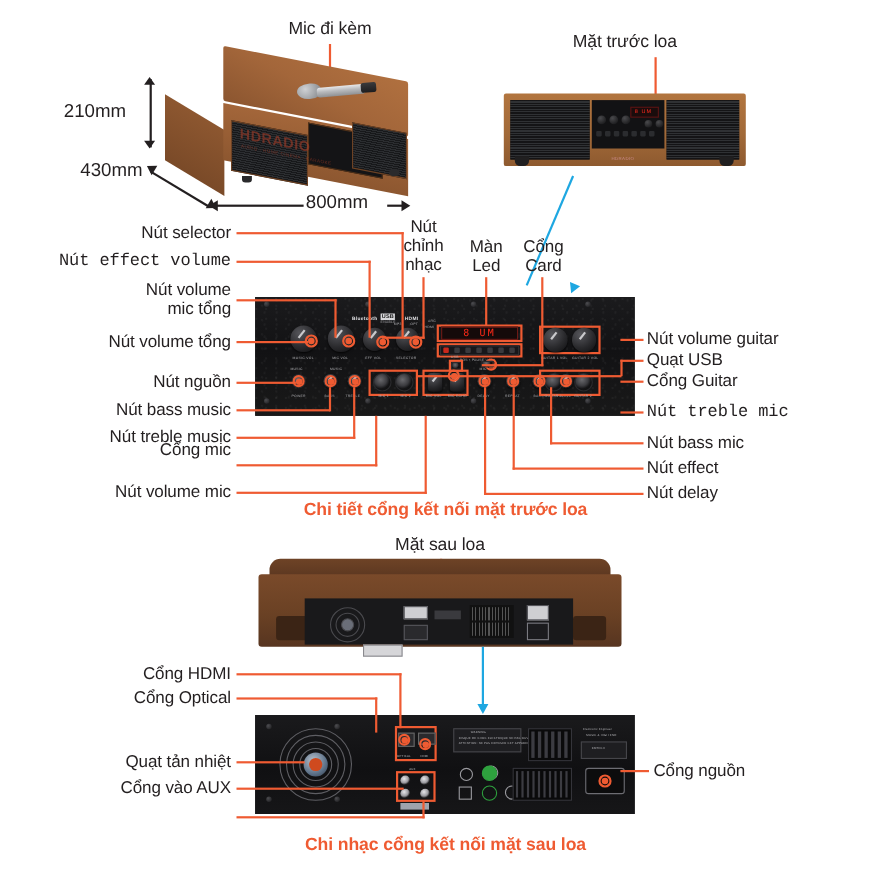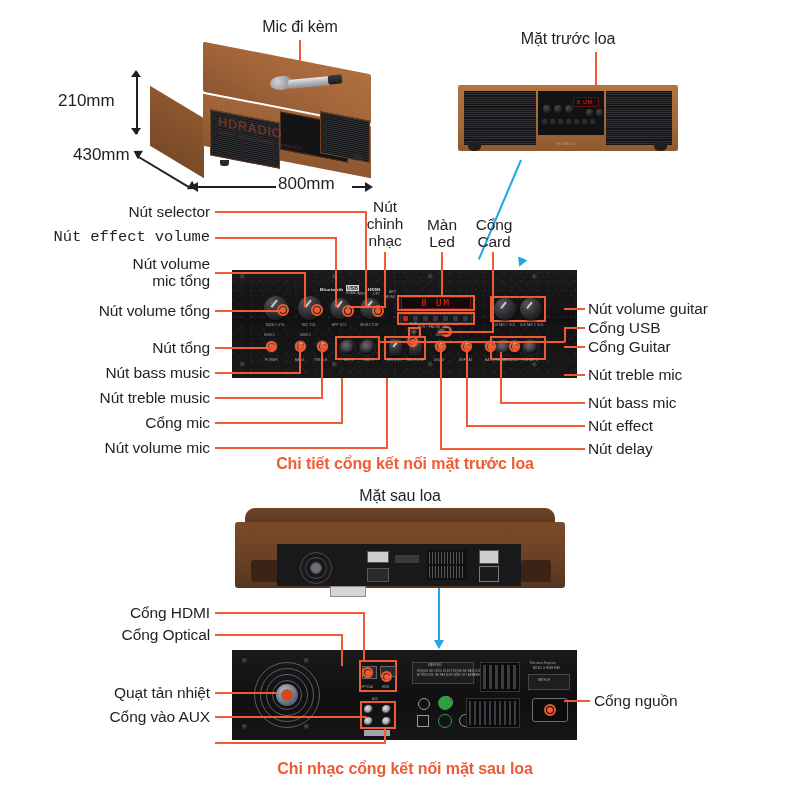--- a/index.html
+++ b/index.html
@@ -380,32 +380,32 @@
   <div class="ln lnv" style="left:335px;top:237px;height:70px;"></div>
 
   <div class="abs lbl r" style="left:35px;top:255px;width:175px;line-height:17px;">Nút volume
 mic tổng</div>
   <div class="ln lnh" style="left:215px;top:272px;width:91px;"></div>
   <div class="ln lnv" style="left:304px;top:272px;height:35px;"></div>
 
   <div class="abs lbl r" style="left:20px;top:302px;width:190px;">Nút volume tổng</div>
   <div class="ln lnh" style="left:215px;top:310px;width:65px;"></div>
 
-  <div class="abs lbl r" style="left:35px;top:339px;width:175px;">Nút tổng</div>
+  <div class="abs lbl r" style="left:35px;top:339px;width:175px;">Nút nguồn</div>
   <div class="ln lnh" style="left:215px;top:347px;width:54px;"></div>
 
   <div class="abs lbl r" style="left:20px;top:364px;width:190px;">Nút bass music</div>
   <div class="ln lnh" style="left:215px;top:372px;width:85px;"></div>
   <div class="ln lnv" style="left:299px;top:352px;height:22px;"></div>
 
   <div class="abs lbl r" style="left:20px;top:389px;width:190px;">Nút treble music</div>
   <div class="ln lnh" style="left:215px;top:397px;width:108px;"></div>
   <div class="ln lnv" style="left:321px;top:352px;height:47px;"></div>
 
-  <div class="abs lbl r" style="left:35px;top:414px;width:175px;">Cổng mic</div>
+  <div class="abs lbl r" style="left:35px;top:401px;width:175px;">Cổng mic</div>
   <div class="ln lnh" style="left:215px;top:422px;width:128px;"></div>
   <div class="ln lnv" style="left:341px;top:378px;height:46px;"></div>
 
   <div class="abs lbl r" style="left:20px;top:439px;width:190px;">Nút volume mic</div>
   <div class="ln lnh" style="left:215px;top:447px;width:173px;"></div>
   <div class="ln lnv" style="left:386px;top:378px;height:71px;"></div>
 
   <div class="abs lbl c" style="left:355px;top:198px;width:60px;line-height:17px;">Nút
 chỉnh
 nhạc</div>
@@ -417,29 +417,29 @@
   <div class="ln lnv" style="left:441px;top:252px;height:44px;"></div>
 
   <div class="abs lbl c" style="left:468px;top:216px;width:52px;line-height:17px;">Cổng
 Card</div>
   <div class="ln lnv" style="left:492px;top:252px;height:81px;"></div>
   <div class="ln lnh" style="left:438px;top:331px;width:56px;"></div>
 
   <div class="abs lbl l" style="left:588px;top:300px;width:200px;">Nút volume guitar</div>
   <div class="ln lnh" style="left:564px;top:308px;width:21px;"></div>
 
-  <div class="abs lbl l" style="left:588px;top:319px;width:200px;">Cổng USB</div>
+  <div class="abs lbl l" style="left:588px;top:319px;width:200px;">Quạt USB</div>
   <div class="ln lnh" style="left:564px;top:327px;width:21px;"></div>
   <div class="ln lnh" style="left:380px;top:341px;width:185px;"></div>
   <div class="ln lnv" style="left:564px;top:327px;height:15px;"></div>
 
   <div class="abs lbl l" style="left:588px;top:338px;width:200px;">Cổng Guitar</div>
   <div class="ln lnh" style="left:564px;top:346px;width:21px;"></div>
 
-  <div class="abs lbl l" style="left:588px;top:366px;width:200px;">Nút treble mic</div>
+  <div class="abs lbl l" style="left:588px;top:366px;width:200px;font-family:Liberation Mono, monospace;">Nút treble mic</div>
   <div class="ln lnh" style="left:564px;top:374px;width:21px;"></div>
 
   <div class="abs lbl l" style="left:588px;top:394px;width:200px;">Nút bass mic</div>
   <div class="ln lnh" style="left:500px;top:402px;width:85px;"></div>
   <div class="ln lnv" style="left:500px;top:352px;height:52px;"></div>
 
   <div class="abs lbl l" style="left:588px;top:417px;width:200px;">Nút effect</div>
   <div class="ln lnh" style="left:466px;top:425px;width:119px;"></div>
   <div class="ln lnv" style="left:466px;top:352px;height:75px;"></div>
 

